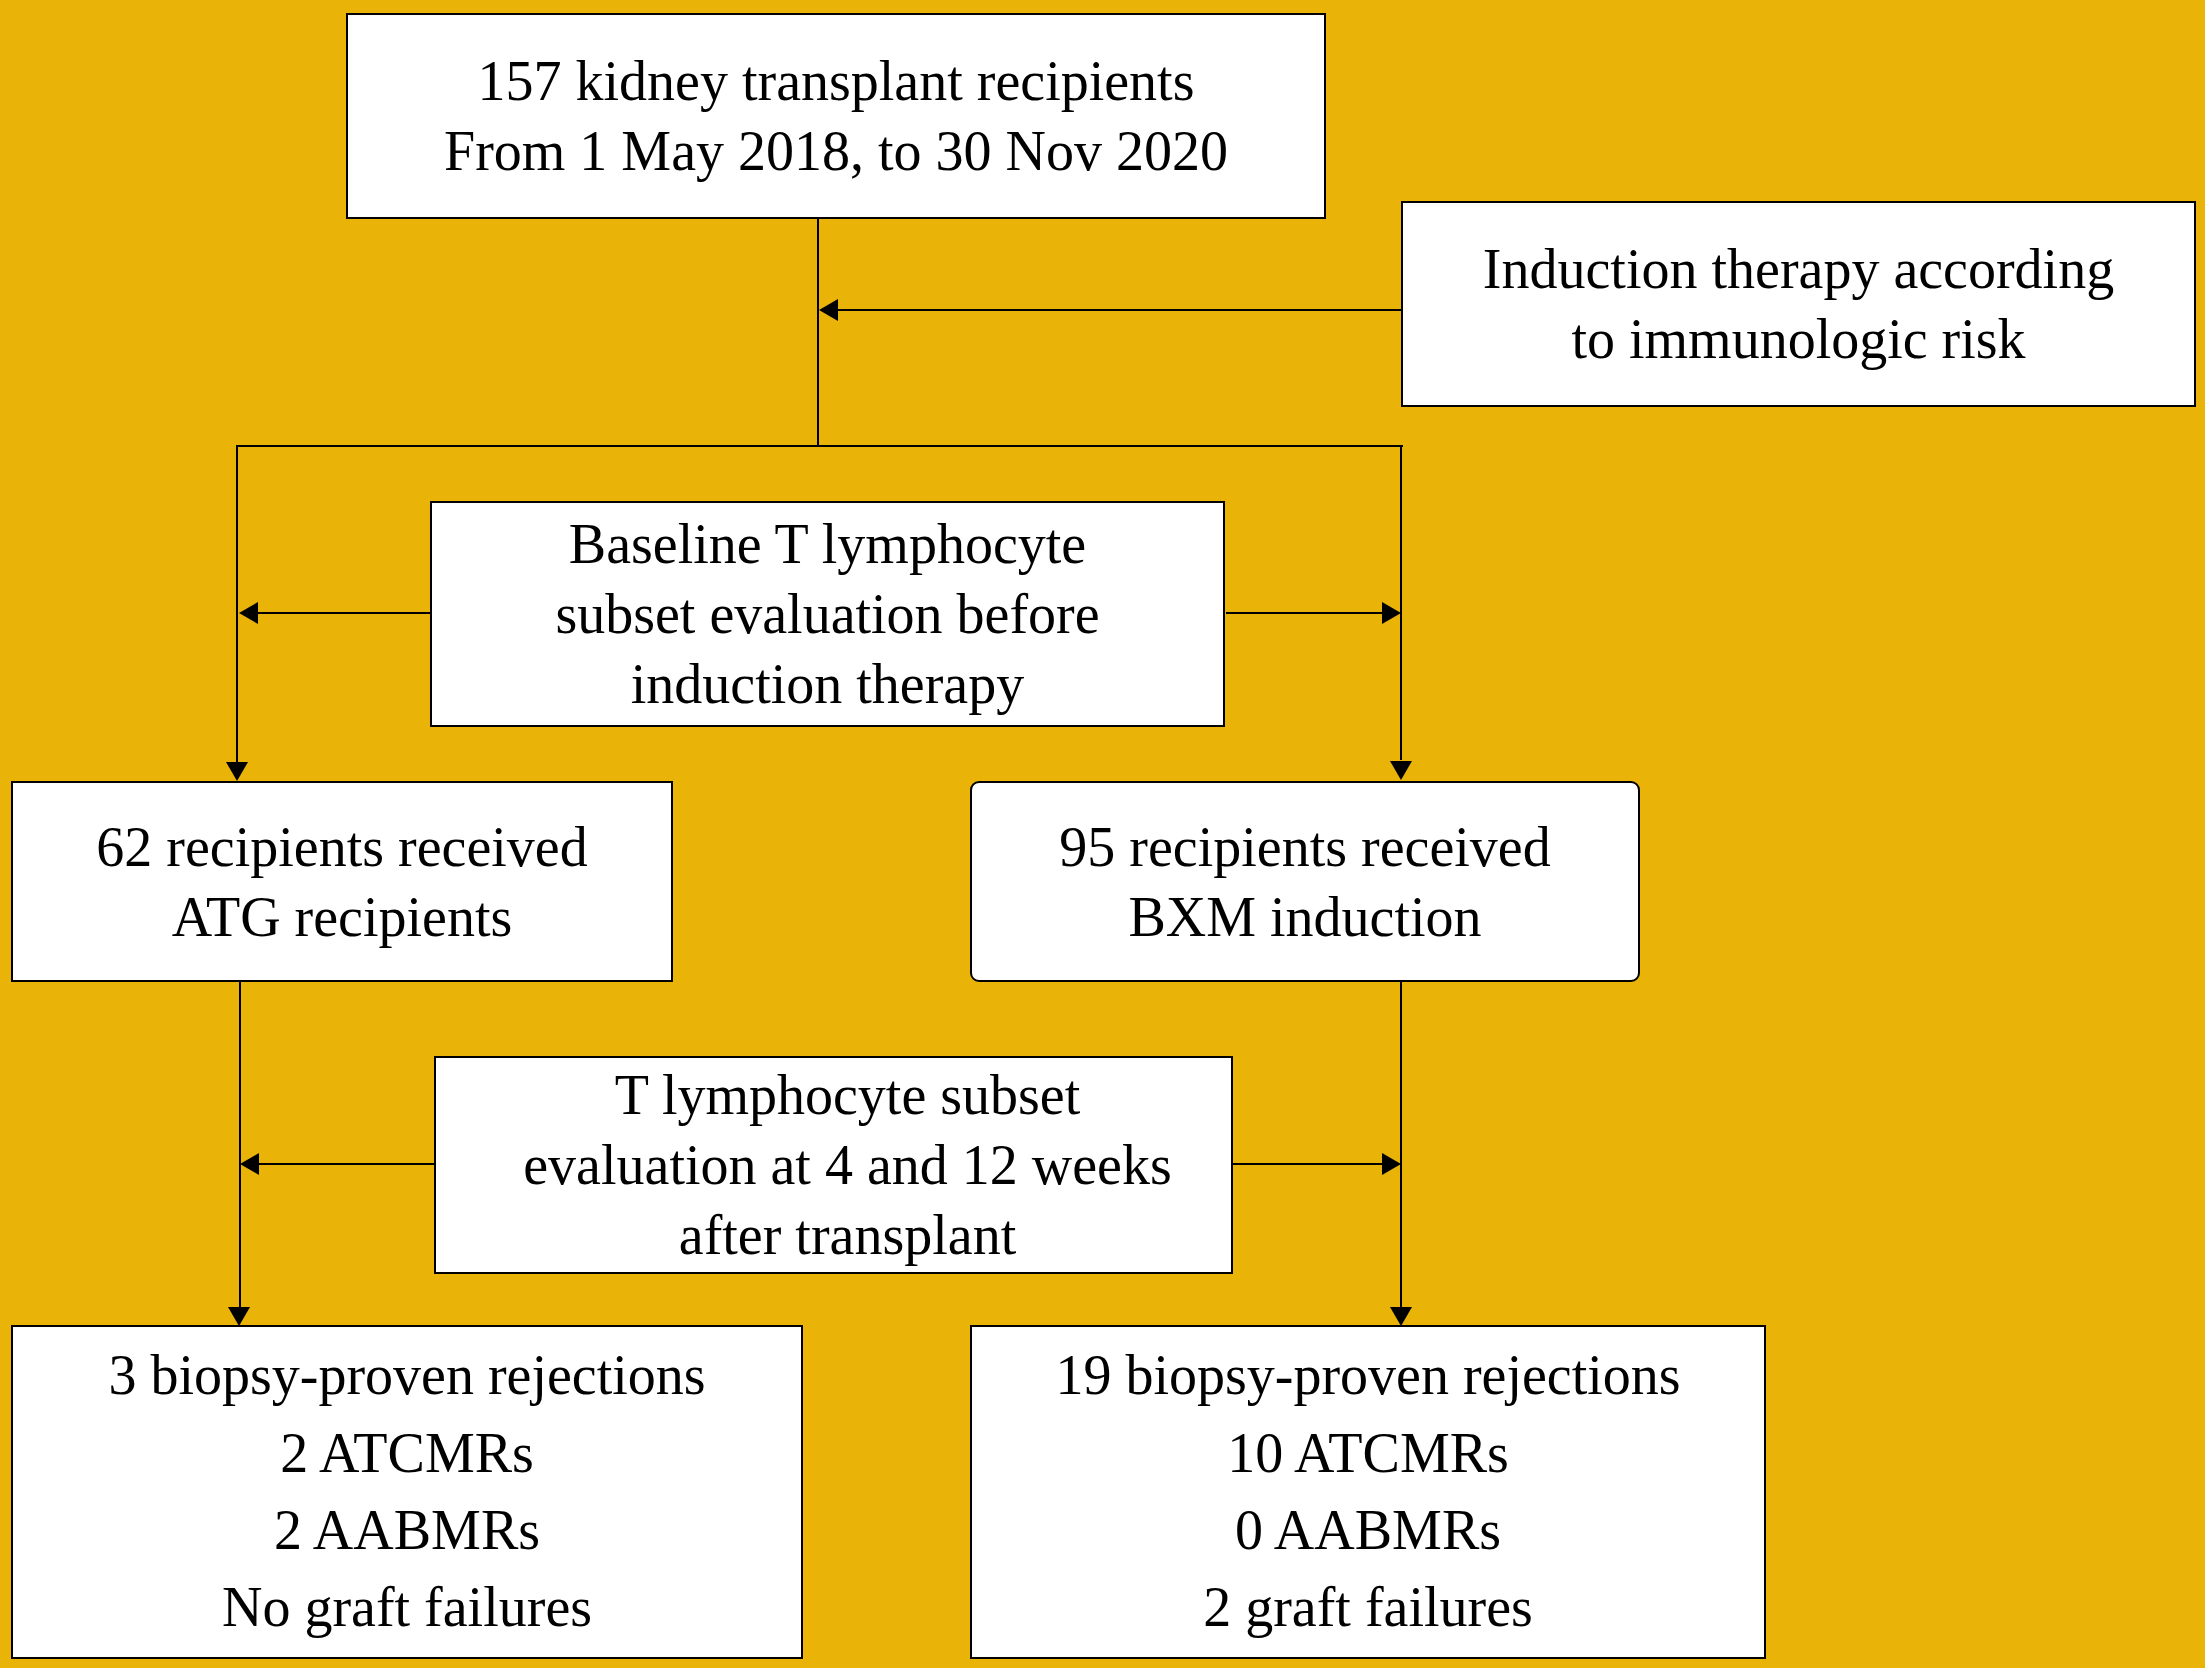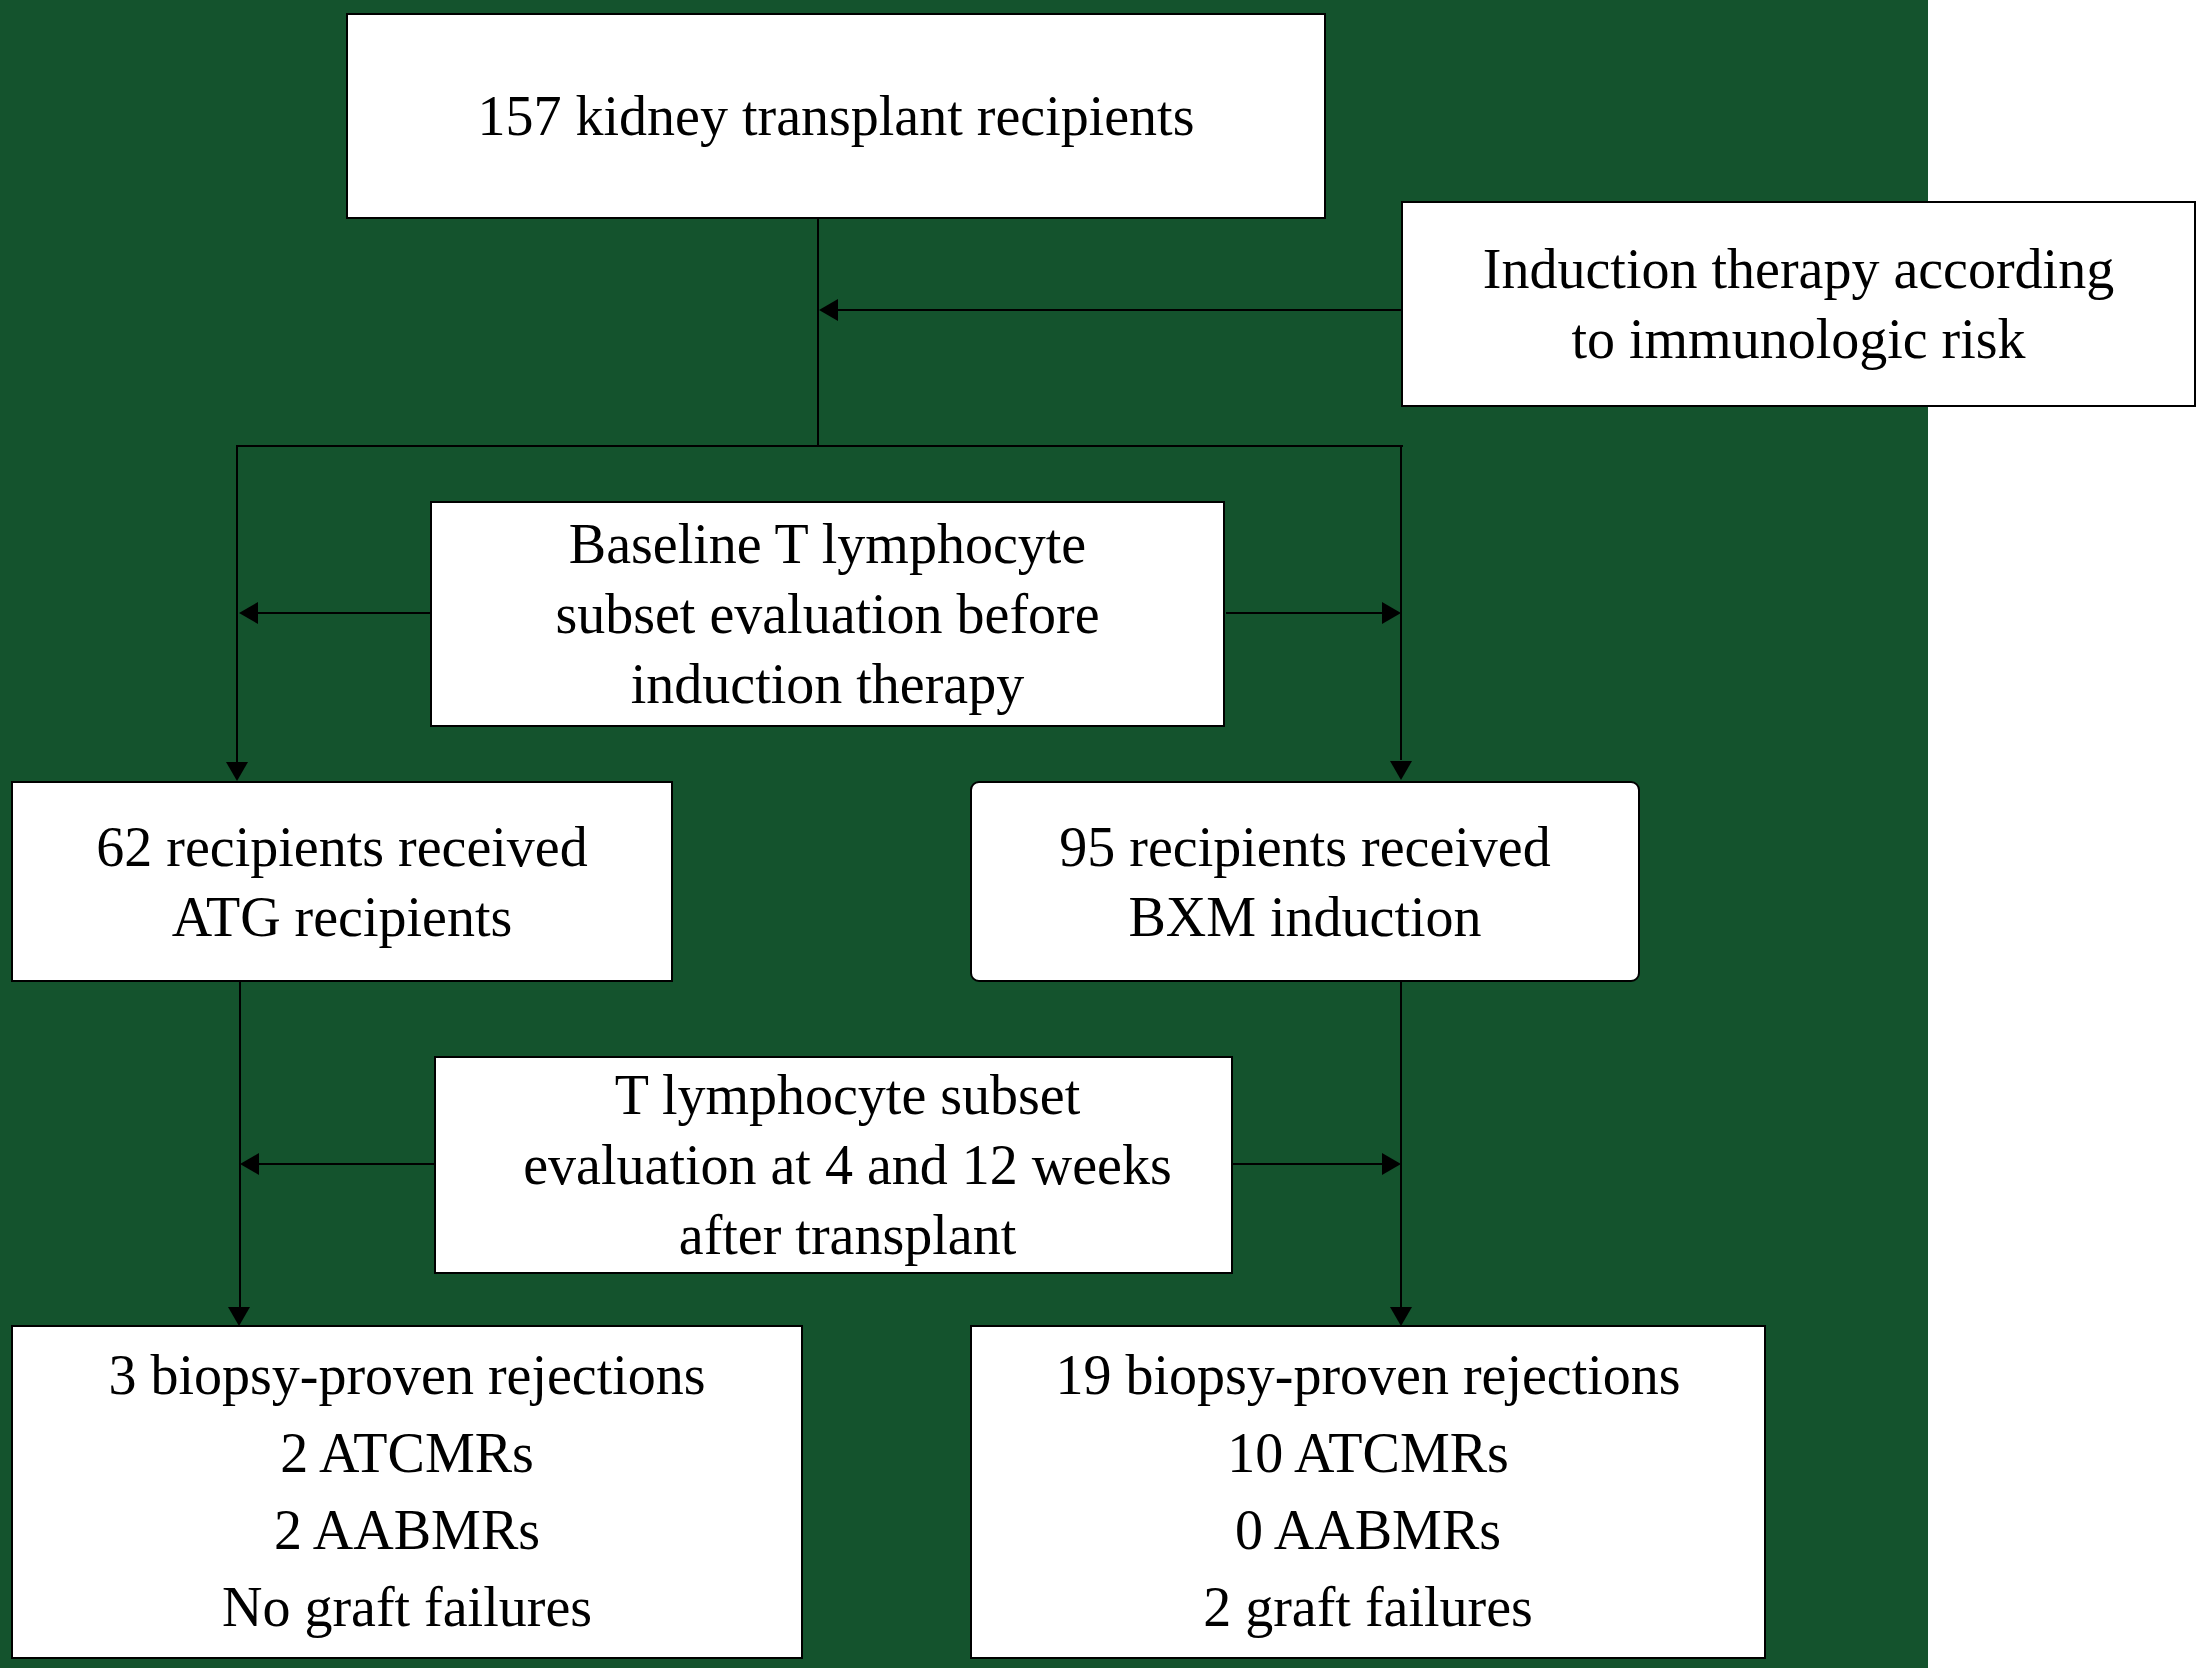--- a/index.html
+++ b/index.html
@@ -1,20 +1,20 @@
 <!DOCTYPE html>
 <html style="font-size:11.6px"><head>
 <meta charset="utf-8">
 <style>
   html, body { margin: 0; padding: 0; background: #ffffff; }
   .canvas {
     position: relative;
-    width: 1928px;
+    width: 2205px;
     height: 1668px;
-    background: #14532d;
+    background: #eab308;
     font-family: "Liberation Serif", "DejaVu Serif", serif;
     color: #000000;
   }
   .box {
     position: absolute;
     box-sizing: border-box;
     border: 2.9px solid #000000;
     background: #ffffff;
     display: flex;
     flex-direction: column;
@@ -74,20 +74,21 @@
   <div class="arr arr-down" style="left:1390px; top:1307px;"></div>
 
   <div class="cline" style="left:259px; top:1163px; width:175px; height:2.2px;"></div>
   <div class="arr arr-left" style="left:240px; top:1153px;"></div>
 
   <div class="cline" style="left:1233px; top:1163px; width:149px; height:2.2px;"></div>
   <div class="arr arr-right" style="left:1382px; top:1153px;"></div>
 
   <div class="box" style="left:346px; top:13px; width:980px; height:206px;">
     <div class="txt">157 kidney transplant recipients</div>
+    <div class="txt">From 1 May 2018, to 30 Nov 2020</div>
   </div>
 
   <div class="box" style="left:1401px; top:201px; width:795px; height:206px;">
     <div class="txt">Induction therapy according</div>
     <div class="txt">to immunologic risk</div>
   </div>
 
   <div class="box" style="left:430px; top:501px; width:795px; height:226px;">
     <div class="txt">Baseline T lymphocyte</div>
     <div class="txt">subset evaluation before</div>

